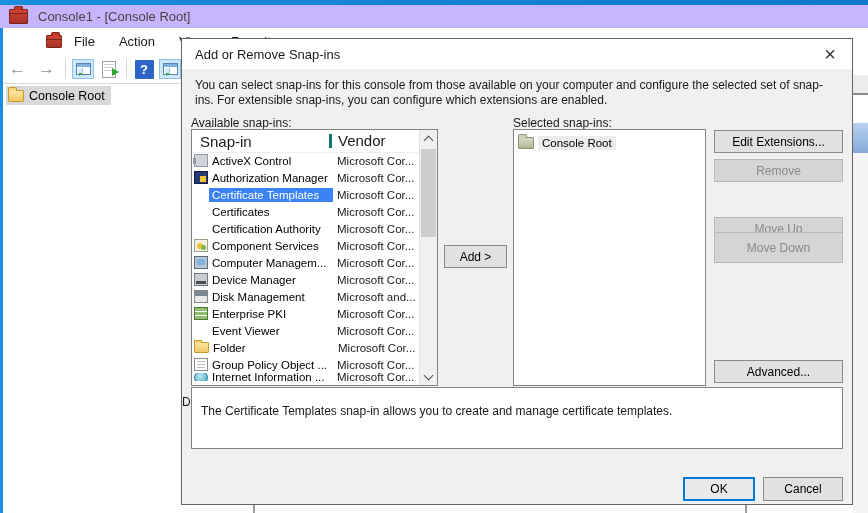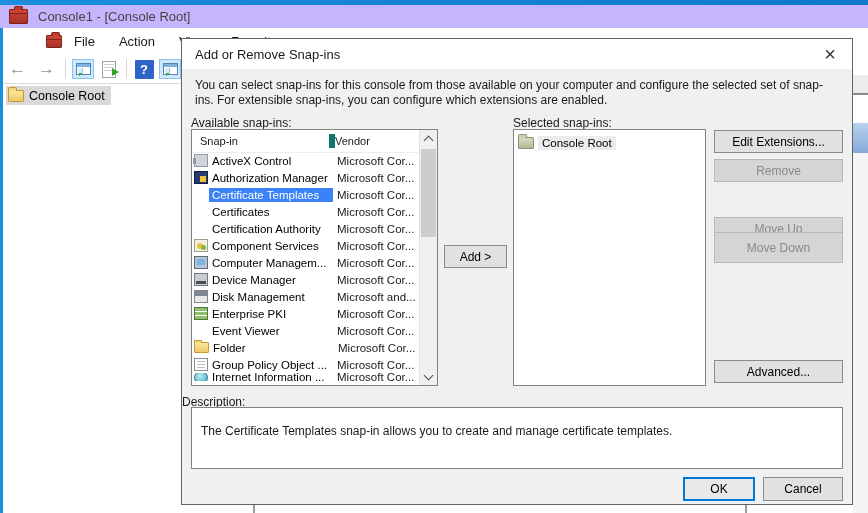--- a/index.html
+++ b/index.html
@@ -64,23 +64,23 @@
     border:1px solid #646464;box-sizing:border-box;z-index:10;font-size:12px;color:#000;}
   .dlg-title{position:absolute;left:0;top:0;right:0;height:30px;background:#fff;
     display:flex;align-items:center;}
   .dlg-title-text{margin-left:13px;font-size:13px;color:#1a1a1a;}
   .dlg-close{position:absolute;right:10px;top:2px;font-size:20px;color:#333;padding:2px 6px;cursor:default;}
   .dlg-intro{position:absolute;left:13px;top:39px;width:642px;line-height:15px;color:#1a1a1a;}
   .grp-label{position:absolute;font-size:12px;color:#1a1a1a;}
   .listbox{position:absolute;background:#fff;border:1px solid #828282;box-sizing:border-box;overflow:hidden;}
   
   .av-inner{position:absolute;left:0;top:0;right:17px;bottom:0;}
-  .av-header{height:22px;display:flex;align-items:center;border-bottom:1px solid #ededed;font-size:11px;color:#1a1a1a;}
+  .av-header{height:22px;display:flex;align-items:center;border-bottom:1px solid #ededed;font-size:15px;color:#1a1a1a;}
   .av-header .h1{padding-left:8px;width:129px;}
-  .av-header .h2{border-left:6px solid #0f766e;flex:1;height:14px;line-height:14px;}
+  .av-header .h2{border-left:3px solid #0f766e;padding-left:6px;flex:1;height:14px;line-height:14px;}
   .av-rows{position:absolute;left:0;right:0;top:22px;bottom:0;overflow:hidden;}
   .av-row{height:17px;display:flex;align-items:center;padding-left:2px;font-size:11.5px;white-space:nowrap;}
   .av-row .cname{width:118px;padding:1px 3px;overflow:hidden;text-overflow:ellipsis;}
   .av-row .cvendor{flex:1;padding-left:4px;overflow:hidden;color:#1a1a1a;}
   .av-row.sel .cname{background:#3b82f6;color:#fff;}
   .av-row.partial{height:8px;overflow:hidden;}
   
   .li-icon{width:14px;height:13px;flex:none;position:relative;box-sizing:border-box;margin-right:1px;}
   .ic-certificate-templates::after{background:#3b6fd4;}
   .ic-certificates::after{background:#e8b93c;}
@@ -117,21 +117,21 @@
   .sb-thumb{position:absolute;left:1px;top:19px;width:15px;height:88px;background:#cdcdcd;}
   
   .sel-item{height:19px;display:flex;align-items:center;padding:3px 2px 0 4px;font-size:11.5px;}
   .sel-item .sname{margin-left:4px;background:#ececec;padding:1px 4px;}
   
   .btn{position:absolute;background:#e1e1e1;border:1px solid #8a8a8a;box-sizing:border-box;
     display:flex;align-items:center;justify-content:center;font-size:12px;color:#000;cursor:default;}
   .btn.disabled{background:#d5d5d5;border-color:#b8b8b8;color:#8a8a8a;}
   .btn.default{border:2px solid #0078d7;background:#e9e9e9;}
   
-  .desc-box{position:absolute;left:9px;top:368px;width:652px;height:62px;background:#fff;
+  .desc-box{position:absolute;left:9px;top:348px;width:652px;height:62px;background:#fff;
     border:1px solid #828282;box-sizing:border-box;padding:16px 9px;color:#1a1a1a;}
 </style>
 </head>
 <body>
 
 <div class="top-strip"></div>
 <div class="left-strip"></div>
 
 <div class="titlebar">
   <div class="mmc-icon"></div>

